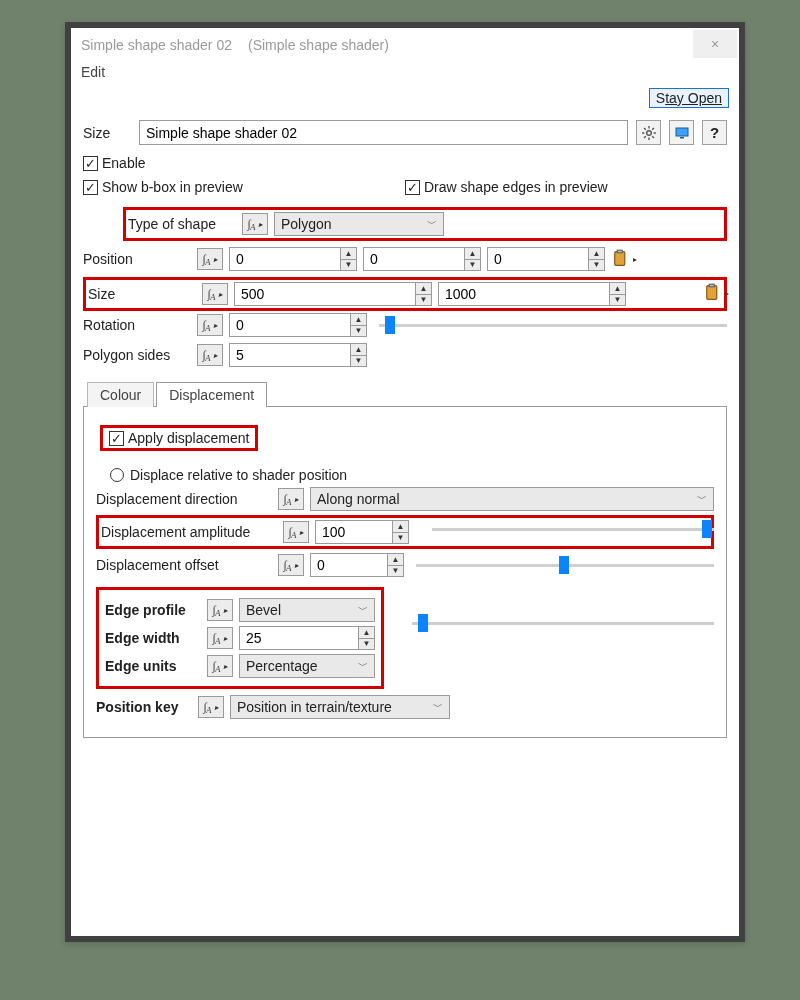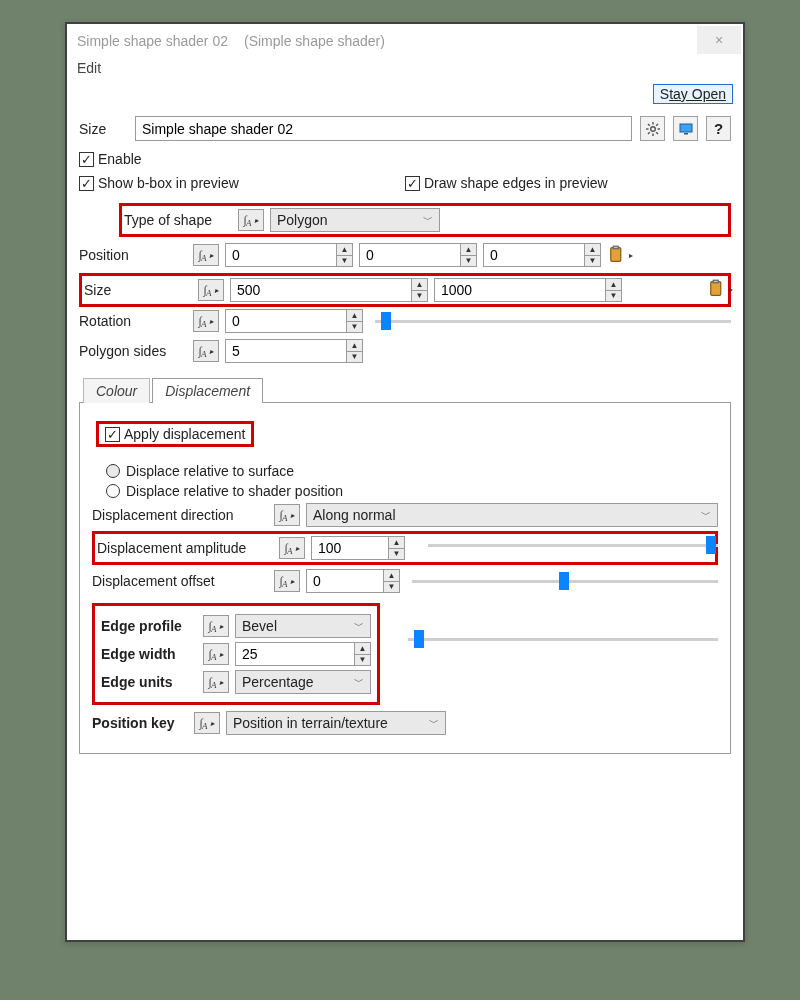--- a/index.html
+++ b/index.html
@@ -11,21 +11,21 @@
       width: 800px;
       height: 1000px;
       position: relative;
     }
     .window {
       position: absolute;
       left: 65px; top: 22px;
       width: 680px;
       height: 920px;
       background: #fff;
-      border: 2px solid #404040;
+      border: 6px solid #404040;
       box-shadow: 0 2px 6px rgba(0,0,0,.15);
     }
     .titlebar {
       height: 34px;
       background: #fff;
       display: flex;
       align-items: center;
       padding: 0 6px 0 10px;
       color: #9a9a9a;
       position: relative;
@@ -158,21 +158,20 @@
 
     .tabs {
       margin-top: 14px;
       position: relative;
     }
     .tabstrip {
       display: flex;
       align-items: flex-end;
       gap: 2px;
       padding-left: 4px;
-      font-style: italic;
     }
     .tab {
       border: 1px solid #b6b6b6;
       border-bottom: none;
       padding: 4px 12px;
       background: #f4f4f4;
       color: #444;
       position: relative; top: 1px;
     }
     .tab.active {
@@ -389,24 +388,20 @@
       <div class="tabpanel">
 
         <div style="display:inline-block;margin:4px 0 8px 4px;">
           <div class="checkline hbox" style="padding:2px 6px;">
             <span class="cbx checked"></span>
             <span>Apply displacement</span>
           </div>
         </div>
 
         <div class="inrow indent">
-          <span class="radio sel"></span>
-          <span>Displace relative to surface</span>
-        </div>
-        <div class="inrow indent">
           <span class="radio"></span>
           <span>Displace relative to shader position</span>
         </div>
 
         <div class="inrow">
           <div class="inlbl">Displacement direction</div>
           <span class="fxbtn">
               <span class="f">∫</span>
               <span class="sub">A</span>
               <span class="tri">▸</span>

